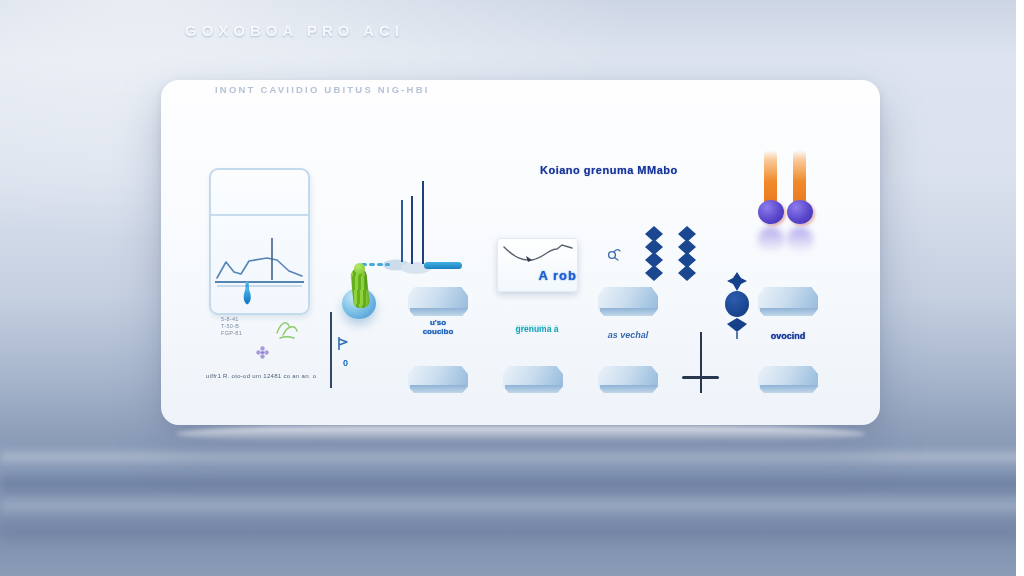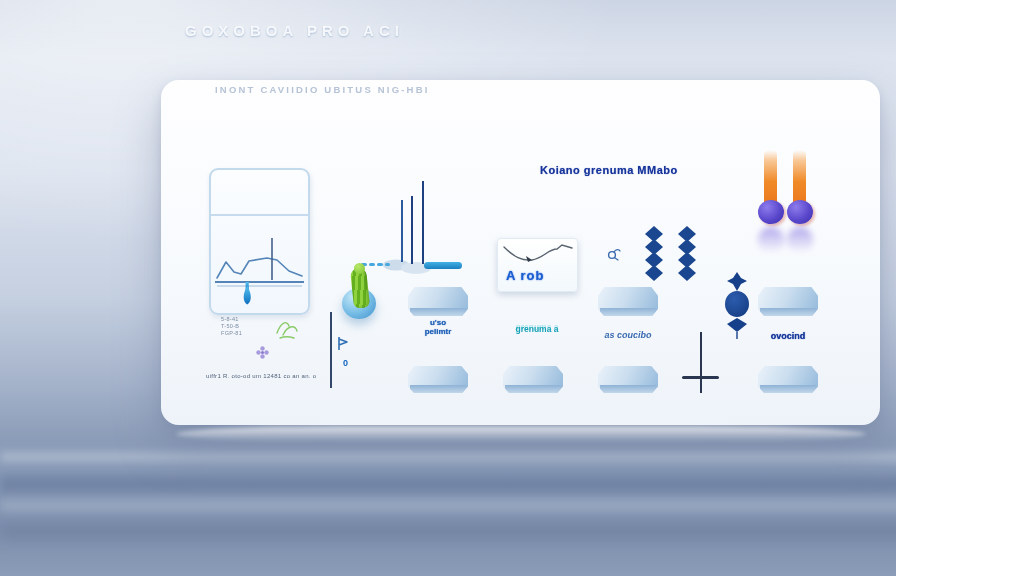--- a/index.html
+++ b/index.html
@@ -1,19 +1,19 @@
 <!DOCTYPE html>
 <html><head>
 <meta charset="utf-8">
 <style>
   * { margin:0; padding:0; box-sizing:border-box; }
   html,body { width:1024px; height:576px; overflow:hidden; }
   body { font-family:"Liberation Sans", sans-serif; }
   .stage {
-    position:relative; width:896px; height:576px; overflow:hidden;
+    position:relative; width:1016px; height:576px; overflow:hidden;
     background:
       radial-gradient(900px 480px at 14% -4%, rgba(255,255,255,.6), rgba(255,255,255,0) 55%),
       linear-gradient(180deg,#ccd5e4 0%,#dde4ef 10%,#dbe2ee 30%,#c4cfe0 52%,#a6b4cb 66%,#8c9db9 76%,#8598b6 84%,#7d90ae 92%,#8a9cb6 100%);
   }
   
   .streak { position:absolute; left:0; width:1024px; pointer-events:none; }
   .streak.s1 { top:452px; height:10px; background:rgba(255,255,255,.28); filter:blur(4px); }
   .streak.s2 { top:476px; height:16px; background:rgba(64,84,118,.28); filter:blur(5px); }
   .streak.s3 { top:500px; height:12px; background:rgba(255,255,255,.18); filter:blur(5px); }
   .streak.s4 { top:522px; height:20px; background:rgba(90,106,138,.22); filter:blur(6px); }
@@ -97,21 +97,21 @@
 
   
   .mini-card {
     position:absolute; left:497px; top:238px; width:81px; height:54px;
     border-radius:4px; border:1px solid #e1ebf4;
     background:linear-gradient(180deg,#ffffff,#f2f8fc);
     box-shadow:0 3px 6px rgba(130,150,178,.35);
   }
   .mini-card-arrow { position:absolute; left:2px; top:2px; width:77px; height:26px; }
   .mini-card-label {
-    position:absolute; left:0; right:0; bottom:8px; text-align:left;
+    position:absolute; left:0; right:0; bottom:8px; text-align:right;
     font-size:13px; font-weight:800; color:#1d5fd2;
     filter:blur(.4px); text-shadow:0 0 1.5px #1d5fd2; letter-spacing:1px;padding-left:8px;
   }
 
   
   .zigzag-svg { position:absolute; left:644px; top:226px; width:54px; height:58px; }
   .ornament-svg { position:absolute; left:720px; top:271px; width:34px; height:70px; }
 
   
   .opin {
@@ -286,23 +286,23 @@
   <div class="osphere" style="left:758px;top:200px;"></div>
   <div class="osphere" style="left:787px;top:200px;"></div>
   <div class="oreflect" style="left:758px;top:227px;"></div>
   <div class="oreflect" style="left:787px;top:227px;"></div>
 
   <div class="keycap" style="left:408px;top:287px;"></div>
   <div class="keycap" style="left:598px;top:287px;"></div>
   <div class="keycap" style="left:758px;top:287px;"></div>
 
   <div class="keycap-label lbl-1">u'so
-pelimtr</div>
+coucibo</div>
   <div class="keycap-label lbl-2">grenuma a</div>
-  <div class="keycap-label lbl-3">as coucibo</div>
+  <div class="keycap-label lbl-3">as vechal</div>
   <div class="keycap-label lbl-4">ovocind</div>
 
   <div class="cross-v"></div>
   <div class="cross-h"></div>
 
   <div class="keycap" style="left:408px;top:366px;height:27px;"></div>
   <div class="keycap" style="left:503px;top:366px;height:27px;"></div>
   <div class="keycap" style="left:598px;top:366px;height:27px;"></div>
   <div class="keycap" style="left:758px;top:366px;height:27px;"></div>
 

